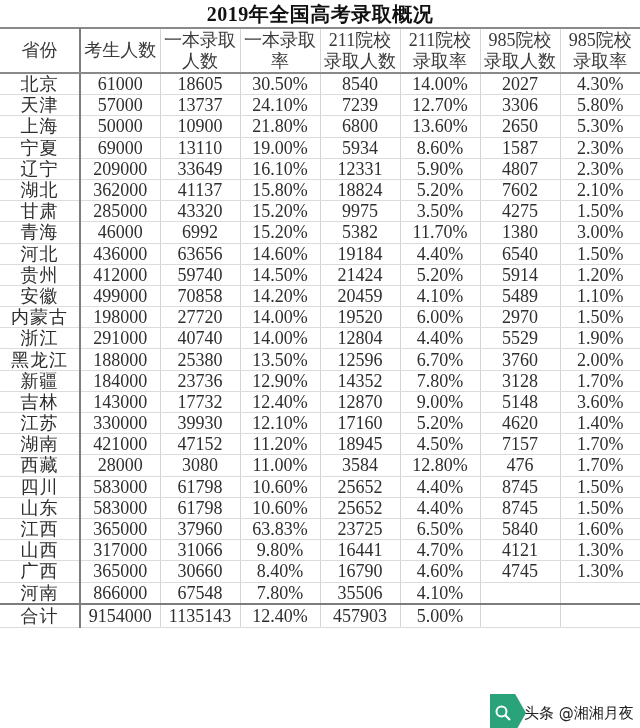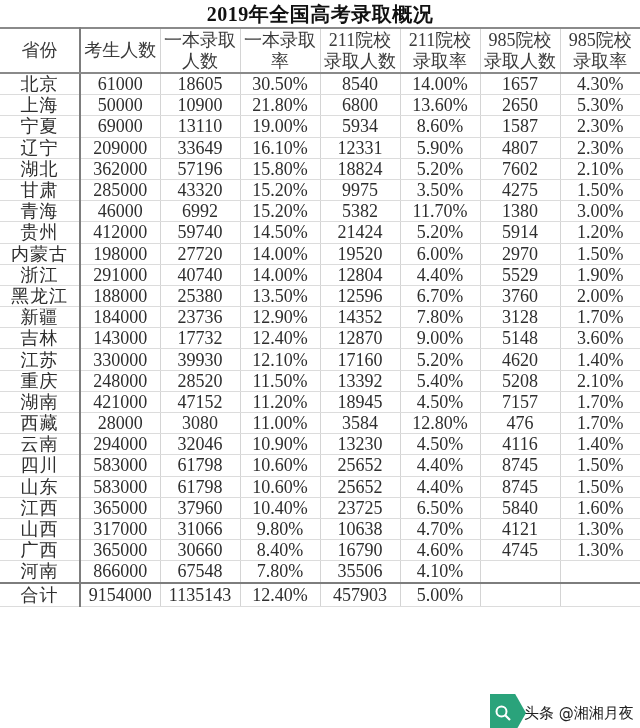--- a/index.html
+++ b/index.html
@@ -104,22 +104,32 @@
       </tr>
   </thead>
   <tbody id="tbody">
       <tr>
         <td class="prov">北京</td>
         <td>61000</td>
         <td>18605</td>
         <td>30.50%</td>
         <td>8540</td>
         <td>14.00%</td>
-        <td>1657</td>
+        <td>2027</td>
         <td>4.30%</td>
+      </tr>
+      <tr>
+        <td class="prov">天津</td>
+        <td>57000</td>
+        <td>13737</td>
+        <td>24.10%</td>
+        <td>7239</td>
+        <td>12.70%</td>
+        <td>3306</td>
+        <td>5.80%</td>
       </tr>
       <tr>
         <td class="prov">上海</td>
         <td>50000</td>
         <td>10900</td>
         <td>21.80%</td>
         <td>6800</td>
         <td>13.60%</td>
         <td>2650</td>
         <td>5.30%</td>
@@ -140,21 +150,21 @@
         <td>33649</td>
         <td>16.10%</td>
         <td>12331</td>
         <td>5.90%</td>
         <td>4807</td>
         <td>2.30%</td>
       </tr>
       <tr>
         <td class="prov">湖北</td>
         <td>362000</td>
-        <td>57196</td>
+        <td>41137</td>
         <td>15.80%</td>
         <td>18824</td>
         <td>5.20%</td>
         <td>7602</td>
         <td>2.10%</td>
       </tr>
       <tr>
         <td class="prov">甘肃</td>
         <td>285000</td>
         <td>43320</td>
@@ -168,30 +178,50 @@
         <td class="prov">青海</td>
         <td>46000</td>
         <td>6992</td>
         <td>15.20%</td>
         <td>5382</td>
         <td>11.70%</td>
         <td>1380</td>
         <td>3.00%</td>
       </tr>
       <tr>
+        <td class="prov">河北</td>
+        <td>436000</td>
+        <td>63656</td>
+        <td>14.60%</td>
+        <td>19184</td>
+        <td>4.40%</td>
+        <td>6540</td>
+        <td>1.50%</td>
+      </tr>
+      <tr>
         <td class="prov">贵州</td>
         <td>412000</td>
         <td>59740</td>
         <td>14.50%</td>
         <td>21424</td>
         <td>5.20%</td>
         <td>5914</td>
         <td>1.20%</td>
       </tr>
       <tr>
+        <td class="prov">安徽</td>
+        <td>499000</td>
+        <td>70858</td>
+        <td>14.20%</td>
+        <td>20459</td>
+        <td>4.10%</td>
+        <td>5489</td>
+        <td>1.10%</td>
+      </tr>
+      <tr>
         <td class="prov">内蒙古</td>
         <td>198000</td>
         <td>27720</td>
         <td>14.00%</td>
         <td>19520</td>
         <td>6.00%</td>
         <td>2970</td>
         <td>1.50%</td>
       </tr>
       <tr>
@@ -238,60 +268,40 @@
         <td class="prov">江苏</td>
         <td>330000</td>
         <td>39930</td>
         <td>12.10%</td>
         <td>17160</td>
         <td>5.20%</td>
         <td>4620</td>
         <td>1.40%</td>
       </tr>
       <tr>
-        <td class="prov">重庆</td>
-        <td>248000</td>
-        <td>28520</td>
-        <td>11.50%</td>
-        <td>13392</td>
-        <td>5.40%</td>
-        <td>5208</td>
-        <td>2.10%</td>
-      </tr>
-      <tr>
         <td class="prov">湖南</td>
         <td>421000</td>
         <td>47152</td>
         <td>11.20%</td>
         <td>18945</td>
         <td>4.50%</td>
         <td>7157</td>
         <td>1.70%</td>
       </tr>
       <tr>
         <td class="prov">西藏</td>
         <td>28000</td>
         <td>3080</td>
         <td>11.00%</td>
         <td>3584</td>
         <td>12.80%</td>
         <td>476</td>
         <td>1.70%</td>
       </tr>
       <tr>
-        <td class="prov">云南</td>
-        <td>294000</td>
-        <td>32046</td>
-        <td>10.90%</td>
-        <td>13230</td>
-        <td>4.50%</td>
-        <td>4116</td>
-        <td>1.40%</td>
-      </tr>
-      <tr>
         <td class="prov">四川</td>
         <td>583000</td>
         <td>61798</td>
         <td>10.60%</td>
         <td>25652</td>
         <td>4.40%</td>
         <td>8745</td>
         <td>1.50%</td>
       </tr>
       <tr>
@@ -301,32 +311,32 @@
         <td>10.60%</td>
         <td>25652</td>
         <td>4.40%</td>
         <td>8745</td>
         <td>1.50%</td>
       </tr>
       <tr>
         <td class="prov">江西</td>
         <td>365000</td>
         <td>37960</td>
-        <td>10.40%</td>
+        <td>63.83%</td>
         <td>23725</td>
         <td>6.50%</td>
         <td>5840</td>
         <td>1.60%</td>
       </tr>
       <tr>
         <td class="prov">山西</td>
         <td>317000</td>
         <td>31066</td>
         <td>9.80%</td>
-        <td>10638</td>
+        <td>16441</td>
         <td>4.70%</td>
         <td>4121</td>
         <td>1.30%</td>
       </tr>
       <tr>
         <td class="prov">广西</td>
         <td>365000</td>
         <td>30660</td>
         <td>8.40%</td>
         <td>16790</td>

